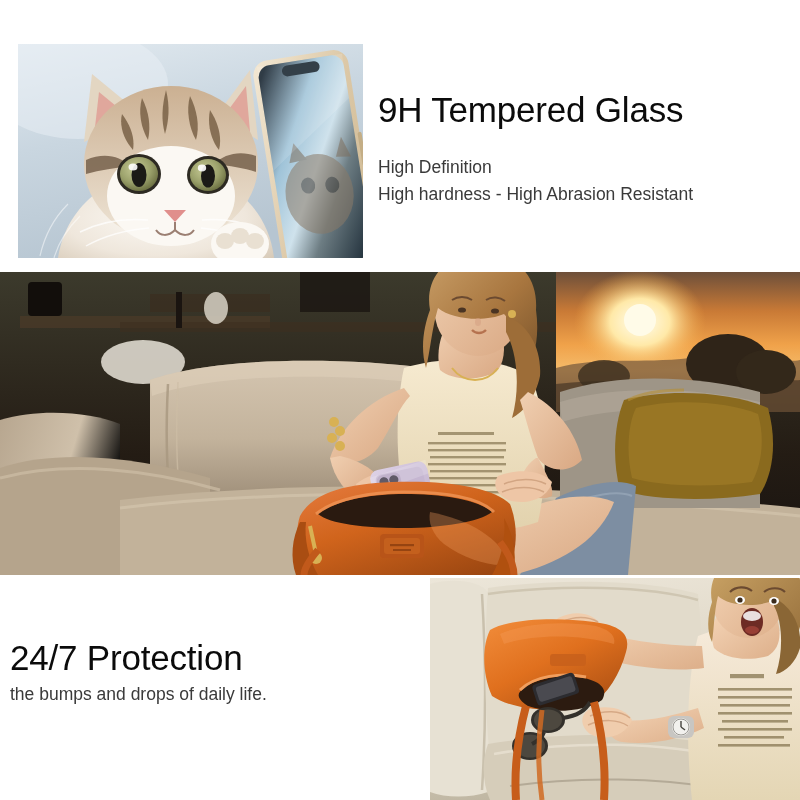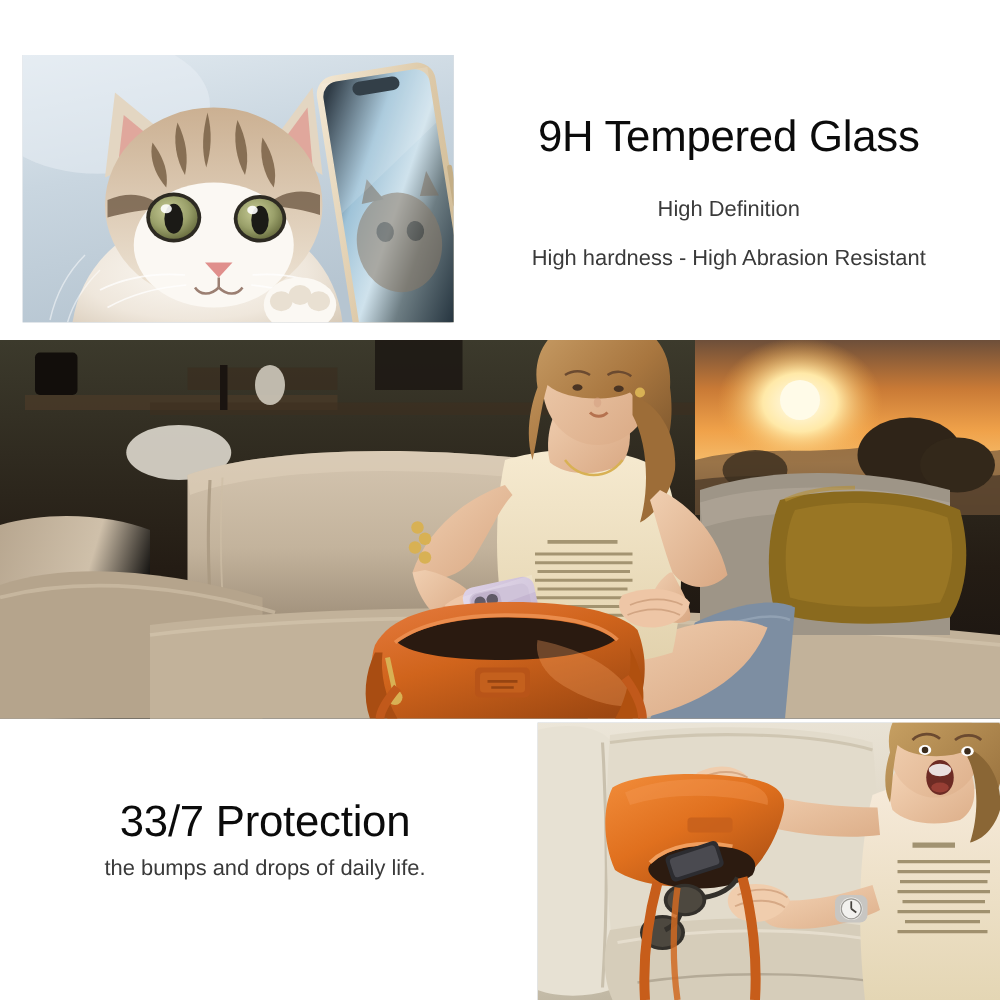--- a/index.html
+++ b/index.html
@@ -28,21 +28,21 @@
   
   #panel-cat { left: 18px; top: 44px; width: 345px; height: 214px; }
 
   
   #panel-sofa { left: 0px; top: 272px; width: 800px; height: 303px; }
 
   
   #panel-shock { left: 430px; top: 578px; width: 370px; height: 222px; }
 
   
-  .text-block { position: absolute; text-align: center; }
+  .text-block { position: absolute; text-align: left; }
 
   #glass-text {
     left: 378px; top: 88px; width: 410px;
   }
   #glass-text .headline {
     font-size: 35px;
     line-height: 44px;
     color: #0b0b0b;
     font-weight: 400;
     letter-spacing: -0.2px;
@@ -52,21 +52,20 @@
     font-size: 17.5px;
     line-height: 27px;
     color: #3a3a3a;
     margin-top: 22px;
   }
   #glass-text .sub2 {
     font-size: 17.5px;
     line-height: 27px;
     color: #3a3a3a;
     white-space: nowrap;
-    margin-top: 12px;
   }
 
   #protect-text {
     left: 10px; top: 636px; width: 404px;
   }
   #protect-text .headline {
     font-size: 35px;
     line-height: 44px;
     color: #0b0b0b;
     font-weight: 400;
@@ -535,17 +534,17 @@
     </svg>
   </div>
 
   <div class="text-block" id="glass-text">
     <div class="headline">9H Tempered Glass</div>
     <div class="sub1">High Definition</div>
     <div class="sub2">High hardness - High Abrasion Resistant</div>
   </div>
 
   <div class="text-block" id="protect-text">
-    <div class="headline">33/7 Protection</div>
+    <div class="headline">24/7 Protection</div>
     <div class="sub2">the bumps and drops of daily life.</div>
   </div>
 
 </div>
 
 </body></html>

